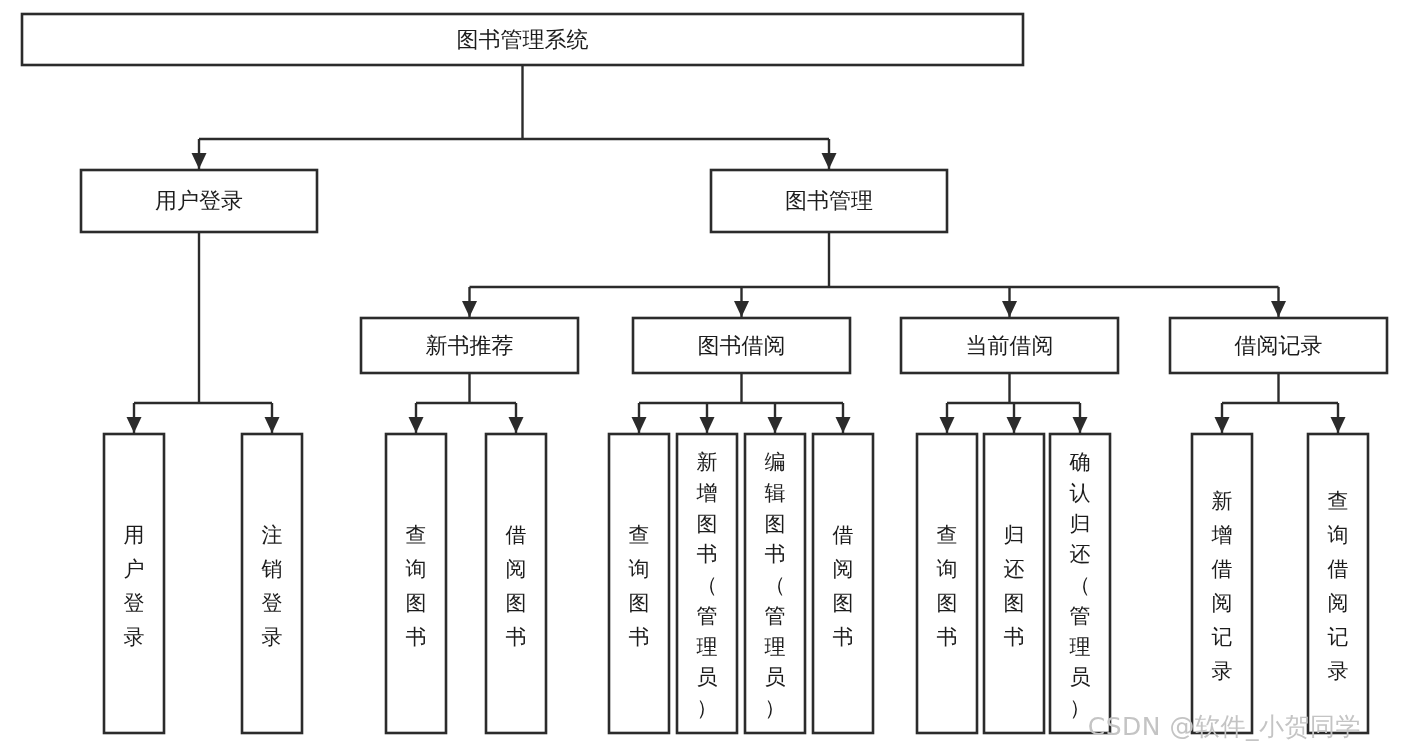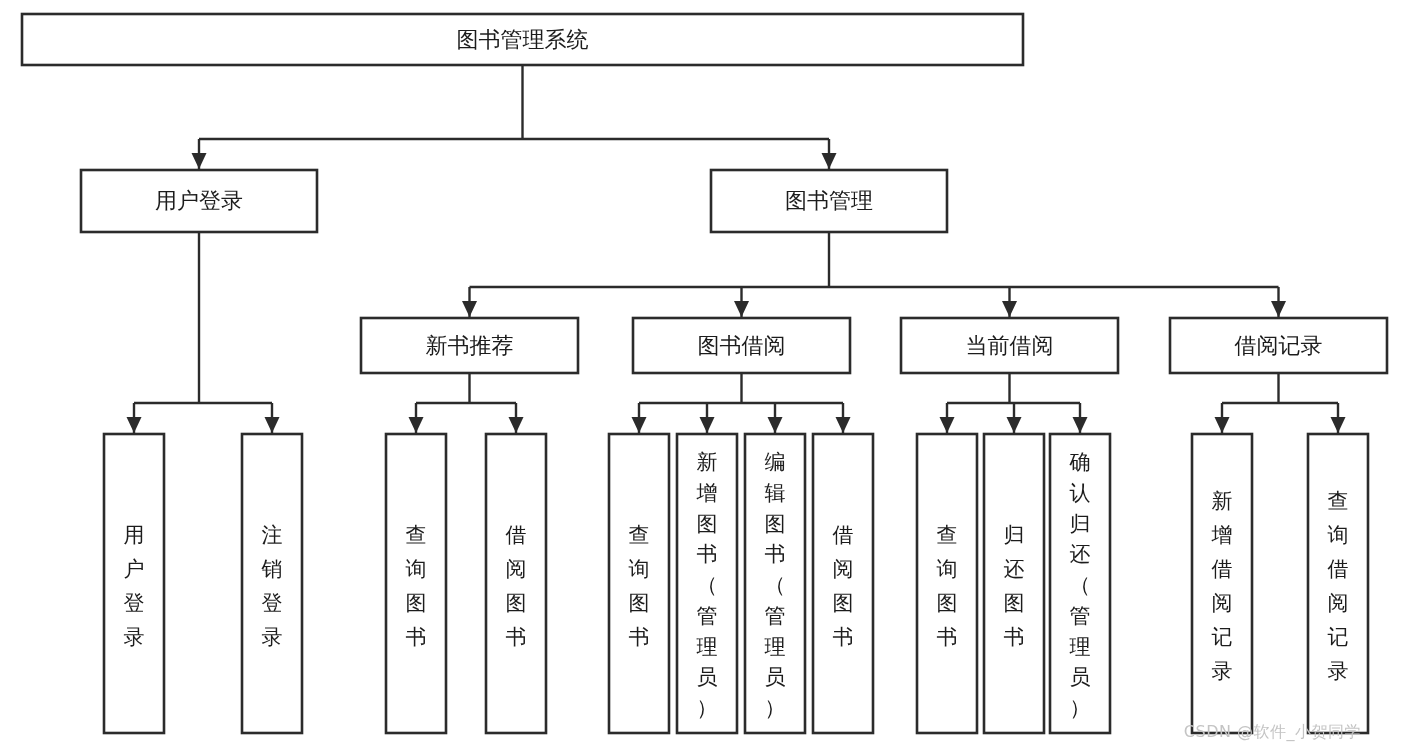--- a/index.html
+++ b/index.html
@@ -51,21 +51,21 @@
     font-family: "DejaVu Sans", "Liberation Sans", sans-serif;
     font-size: 21px;
     fill: #1c1c1c;
     text-anchor: middle;
   }
   .watermark {
     position: absolute;
     right: 8px;
     bottom: 4px;
     font-family: "DejaVu Sans", "Liberation Sans", sans-serif;
-    font-size: 16px;
+    font-size: 25px;
     color: #c4c4c4;
     letter-spacing: 0.5px;
     white-space: nowrap;
     user-select: none;
   }
 </style>
 </head>
 <body>
 
 <div id="diagram-root">

